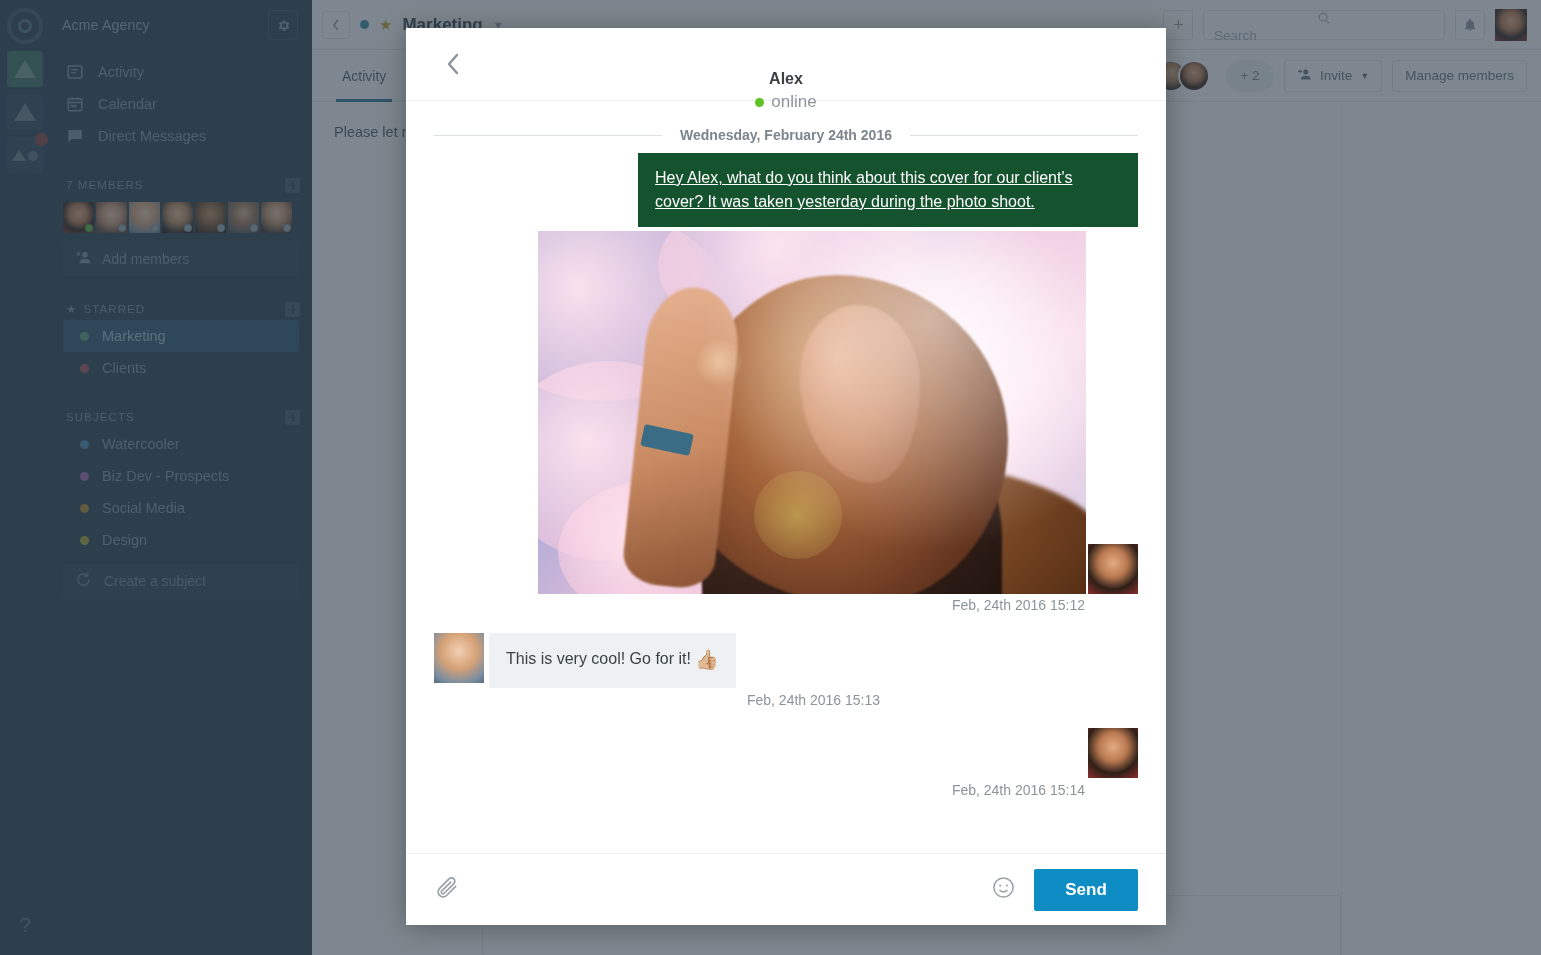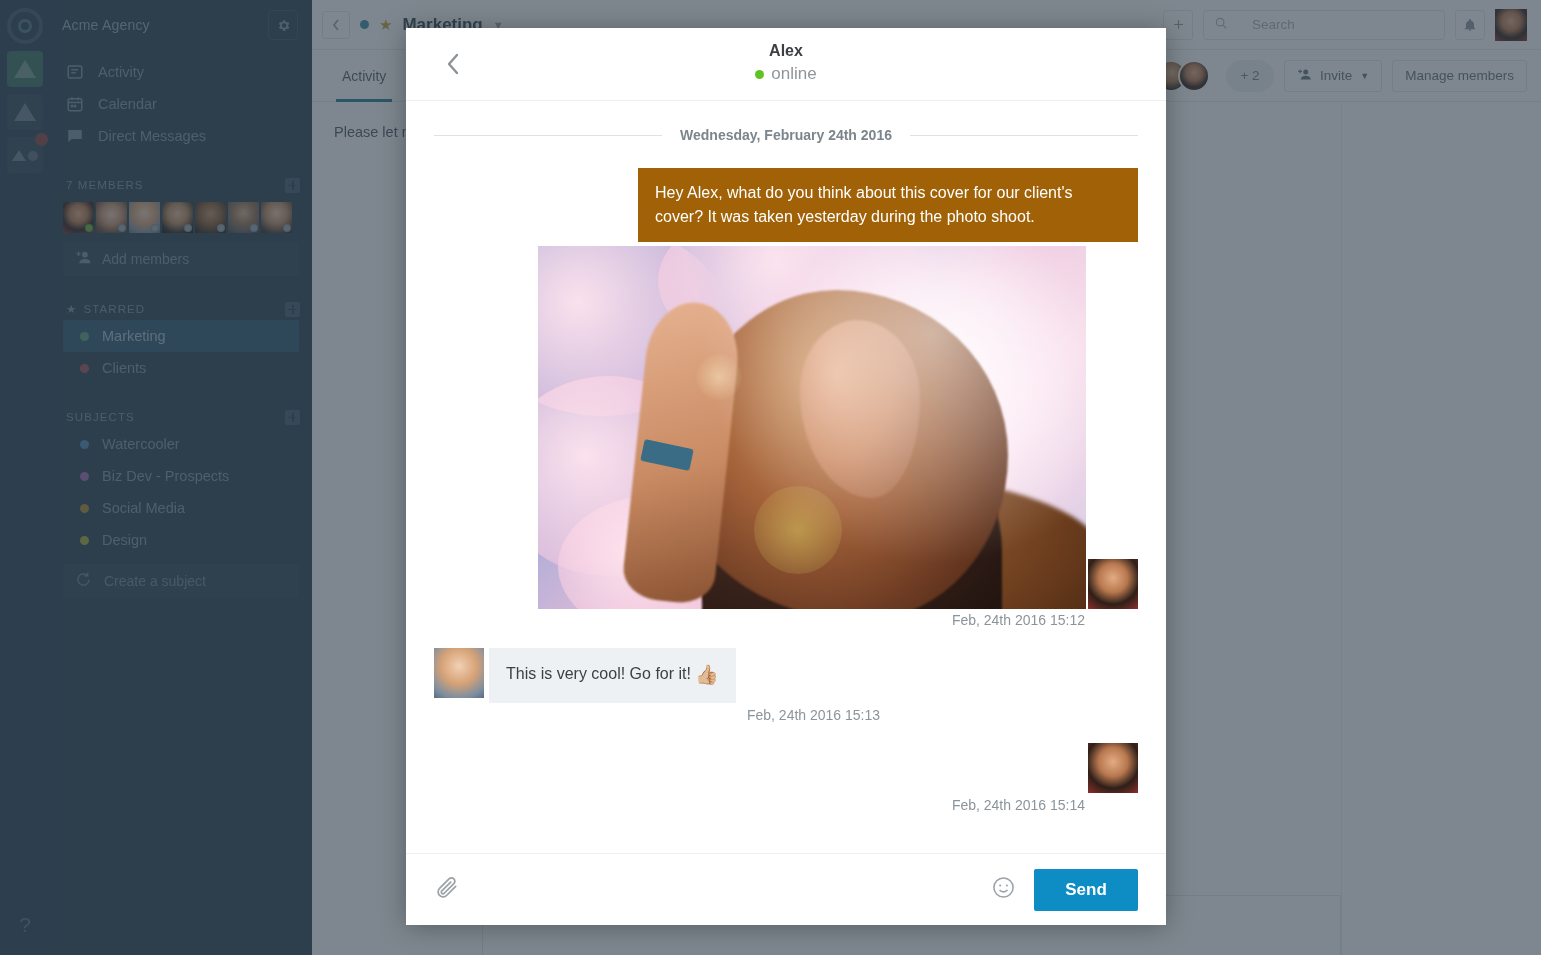--- a/index.html
+++ b/index.html
@@ -155,22 +155,22 @@
   .star { color: #c8a33c; font-size: 15px; }
   .chan-name { font-size: 17px; color: #3d4b55; font-weight: 600; }
   .caret { color: #9aa5ad; font-size: 11px; }
   .topbar-spacer { flex: 1; }
   .sq-btn {
     width: 30px; height: 30px; border: 1px solid #e2e6e8; border-radius: 3px;
     display: flex; align-items: center; justify-content: center; color: #8e99a1;
   }
   .search-box {
     width: 242px; height: 30px; border: 1px solid #e2e6e8; border-radius: 3px;
-    display: flex; align-items: center; gap: 24px; padding: 0 10px;
-    color: #a8b2b8; font-size: 13.5px;
+    display: flex; align-items: center; gap: 0; padding: 0 10px;
+    color: #a8b2b8; font-size: 13.5px; flex-direction: column;
   }
   .search-box input {
     border: 0; outline: 0; background: transparent; font-size: 13.5px;
     color: #5a666e; font-family: inherit; width: 100%;
   }
   .search-box input::placeholder { color: #a8b2b8; }
   .top-av {
     width: 32px; height: 32px; background-size: cover; background-position: center;
   }
 
@@ -238,45 +238,45 @@
     border-bottom: 1px solid #edf0f2;
     display: flex; align-items: center;
   }
   .back-chev {
     width: 50px; display: flex; align-items: center; justify-content: center;
     color: #8b9399; margin-left: 22px;
   }
   .head-center {
     position: absolute; left: 0; right: 0; top: 14px; text-align: center;
   }
-  .head-name { font-size: 16px; font-weight: 700; color: #3d3f42; }
+  .head-name { font-size: 16px; font-weight: 700; color: #3d3f42; margin-top: 28px; }
   .head-status {
     margin-top: 4px; font-size: 17px; color: #8e969c;
     display: flex; align-items: center; justify-content: center; gap: 7px;
   }
   .on-dot { width: 9px; height: 9px; border-radius: 50%; background: #5fc423; }
 
   .modal-body { flex: 1; overflow: hidden; padding: 0 28px; }
 
   .date-row {
     display: flex; align-items: center; gap: 18px;
-    margin: 26px 0 25px;
+    margin: 26px 0 10px;
   }
   .date-line { flex: 1; height: 1px; background: #d8e2e8; }
   .date-text { font-size: 14px; color: #7b858c; font-weight: 600; }
 
   .row { display: flex; margin-bottom: 4px; }
   .row.out { justify-content: flex-end; }
   .row.in  { justify-content: flex-start; }
 
   .bubble {
     font-size: 16px; line-height: 1.5; padding: 13px 17px;
     max-width: 500px;
   }
-  .bubble.out { background: #a16207; color: #fff; }
+  .bubble.out { background: #14532d; color: #fff; text-decoration: underline; }
   .bubble.in  { background: #eef1f3; color: #3b4247; }
 
   .av-msg {
     width: 50px; height: 50px; flex: 0 0 50px;
     background-size: cover; background-position: center;
   }
   .av-msg.left { margin-right: 5px; }
   .av-msg.right { margin-left: 2px; align-self: flex-end; }
 
   .stamp { font-size: 14px; color: #8b949a; margin-bottom: 20px; }

